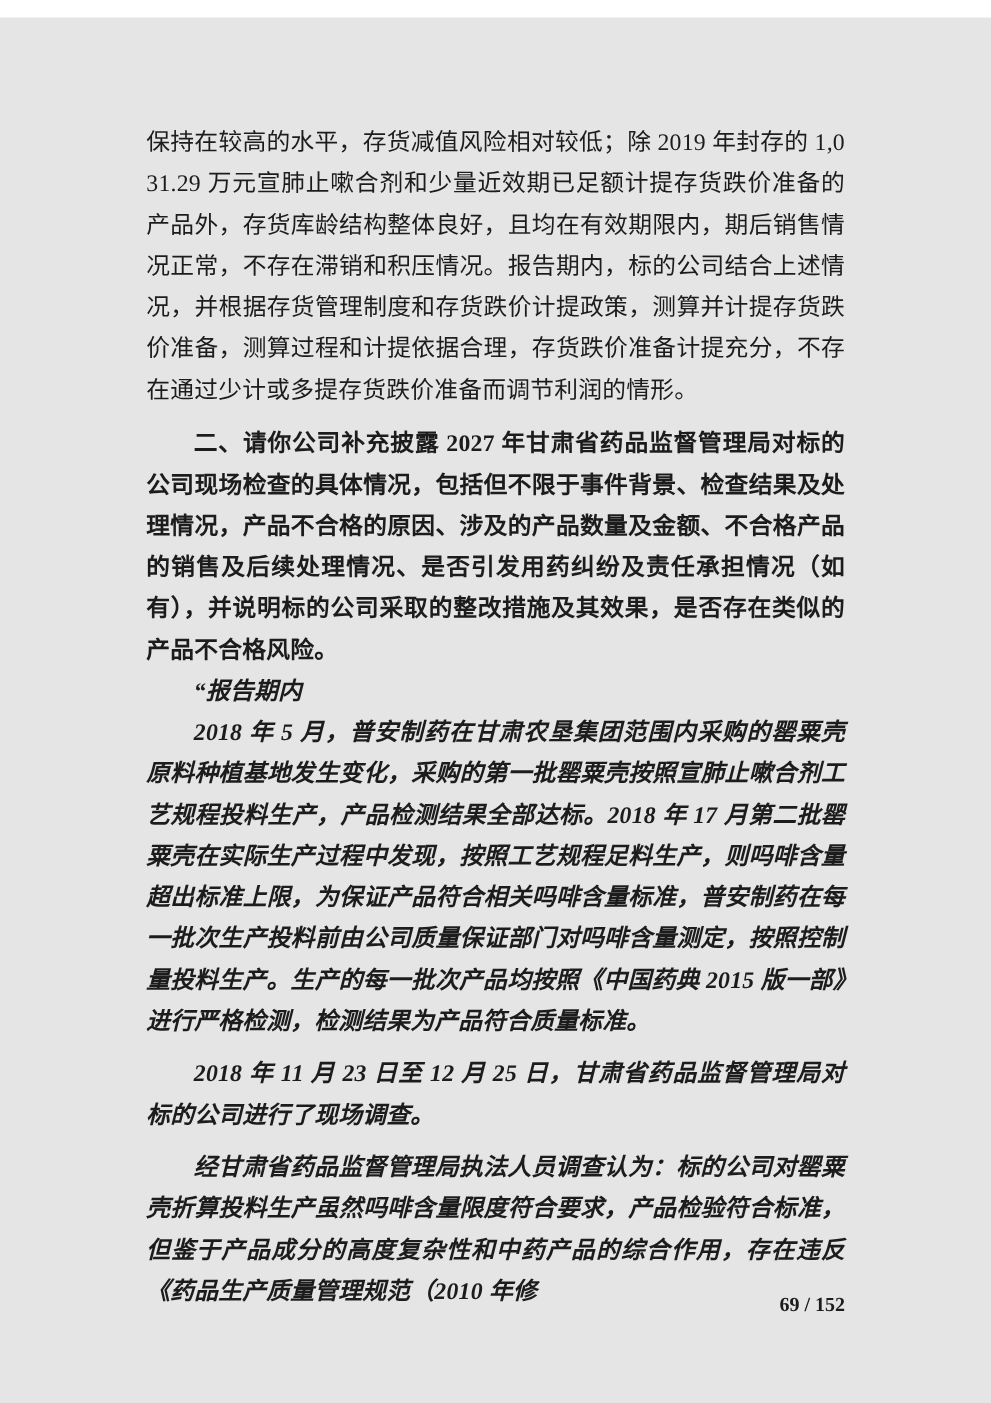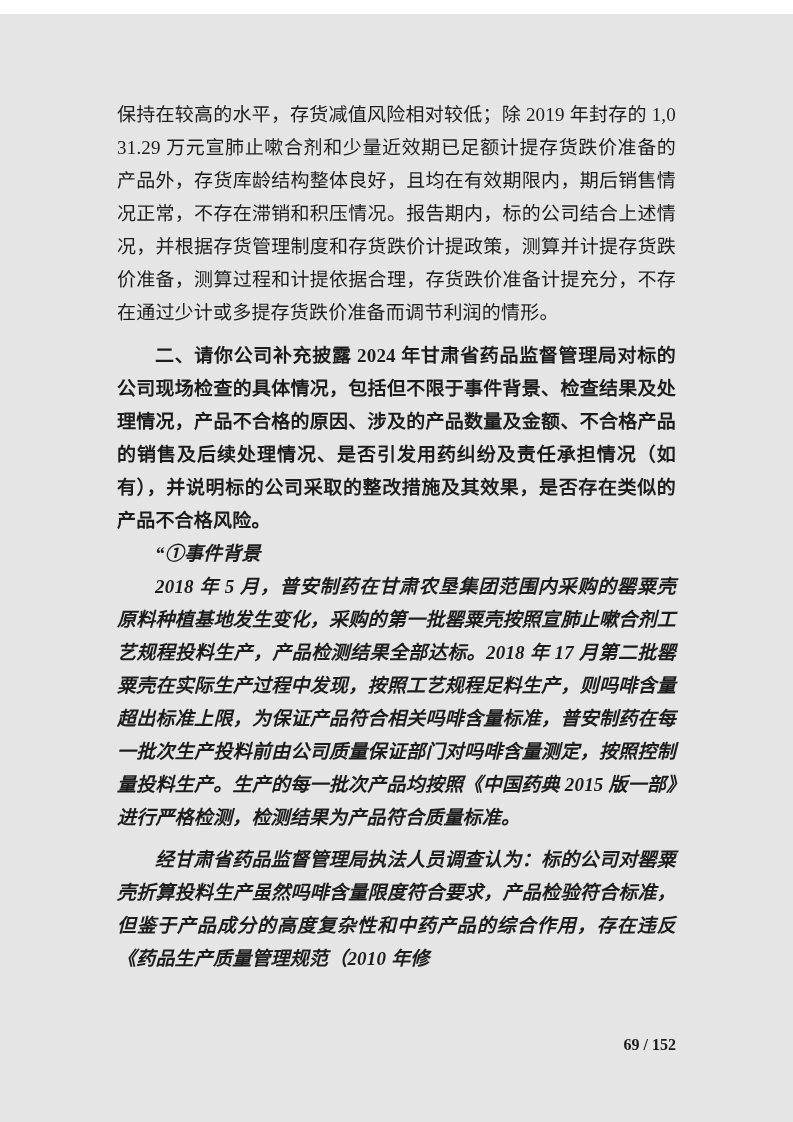--- a/index.html
+++ b/index.html
@@ -55,26 +55,27 @@
     color: #1c1c1c;
   }
 </style>
 </head>
 <body>
 
 <div class="page">
 
   <p class="para">保持在较高的水平，存货减值风险相对较低；除 2019 年封存的 1,031.29 万元宣肺止嗽合剂和少量近效期已足额计提存货跌价准备的产品外，存货库龄结构整体良好，且均在有效期限内，期后销售情况正常，不存在滞销和积压情况。报告期内，标的公司结合上述情况，并根据存货管理制度和存货跌价计提政策，测算并计提存货跌价准备，测算过程和计提依据合理，存货跌价准备计提充分，不存在通过少计或多提存货跌价准备而调节利润的情形。</p>
 
-  <p class="para indent bold-song sp-before-sm">二、请你公司补充披露 2024 年甘肃省药品监督管理局对标的公司现场检查的具体情况，包括但不限于事件背景、检查结果及处理情况，产品不合格的原因、涉及的产品数量及金额、不合格产品的销售及后续处理情况、是否引发用药纠纷及责任承担情况（如有），并说明标的公司采取的整改措施及其效果，是否存在类似的产品不合格风险。</p>
+  <p class="para indent bold-song sp-before-sm">二、请你公司补充披露 2027 年甘肃省药品监督管理局对标的公司现场检查的具体情况，包括但不限于事件背景、检查结果及处理情况，产品不合格的原因、涉及的产品数量及金额、不合格产品的销售及后续处理情况、是否引发用药纠纷及责任承担情况（如有），并说明标的公司采取的整改措施及其效果，是否存在类似的产品不合格风险。</p>
 
 
-  <p class="para indent kai">“①事件背景</p>
+  <p class="para indent kai">“报告期内</p>
 
   <p class="para indent kai">2018 年 5 月，普安制药在甘肃农垦集团范围内采购的罂粟壳原料种植基地发生变化，采购的第一批罂粟壳按照宣肺止嗽合剂工艺规程投料生产，产品检测结果全部达标。2018 年 17 月第二批罂粟壳在实际生产过程中发现，按照工艺规程足料生产，则吗啡含量超出标准上限，为保证产品符合相关吗啡含量标准，普安制药在每一批次生产投料前由公司质量保证部门对吗啡含量测定，按照控制量投料生产。生产的每一批次产品均按照《中国药典 2015 版一部》进行严格检测，检测结果为产品符合质量标准。</p>
 
+  <p class="para indent kai sp-before-xs">2018 年 11 月 23 日至 12 月 25 日，甘肃省药品监督管理局对标的公司进行了现场调查。</p>
 
 
   <p class="para indent kai sp-before-xs">经甘肃省药品监督管理局执法人员调查认为：标的公司对罂粟壳折算投料生产虽然吗啡含量限度符合要求，产品检验符合标准，但鉴于产品成分的高度复杂性和中药产品的综合作用，存在违反《药品生产质量管理规范（2010 年修</p>
 
   <div class="page-footer">69 / 152</div>
 
 </div>
 
 </body></html>

